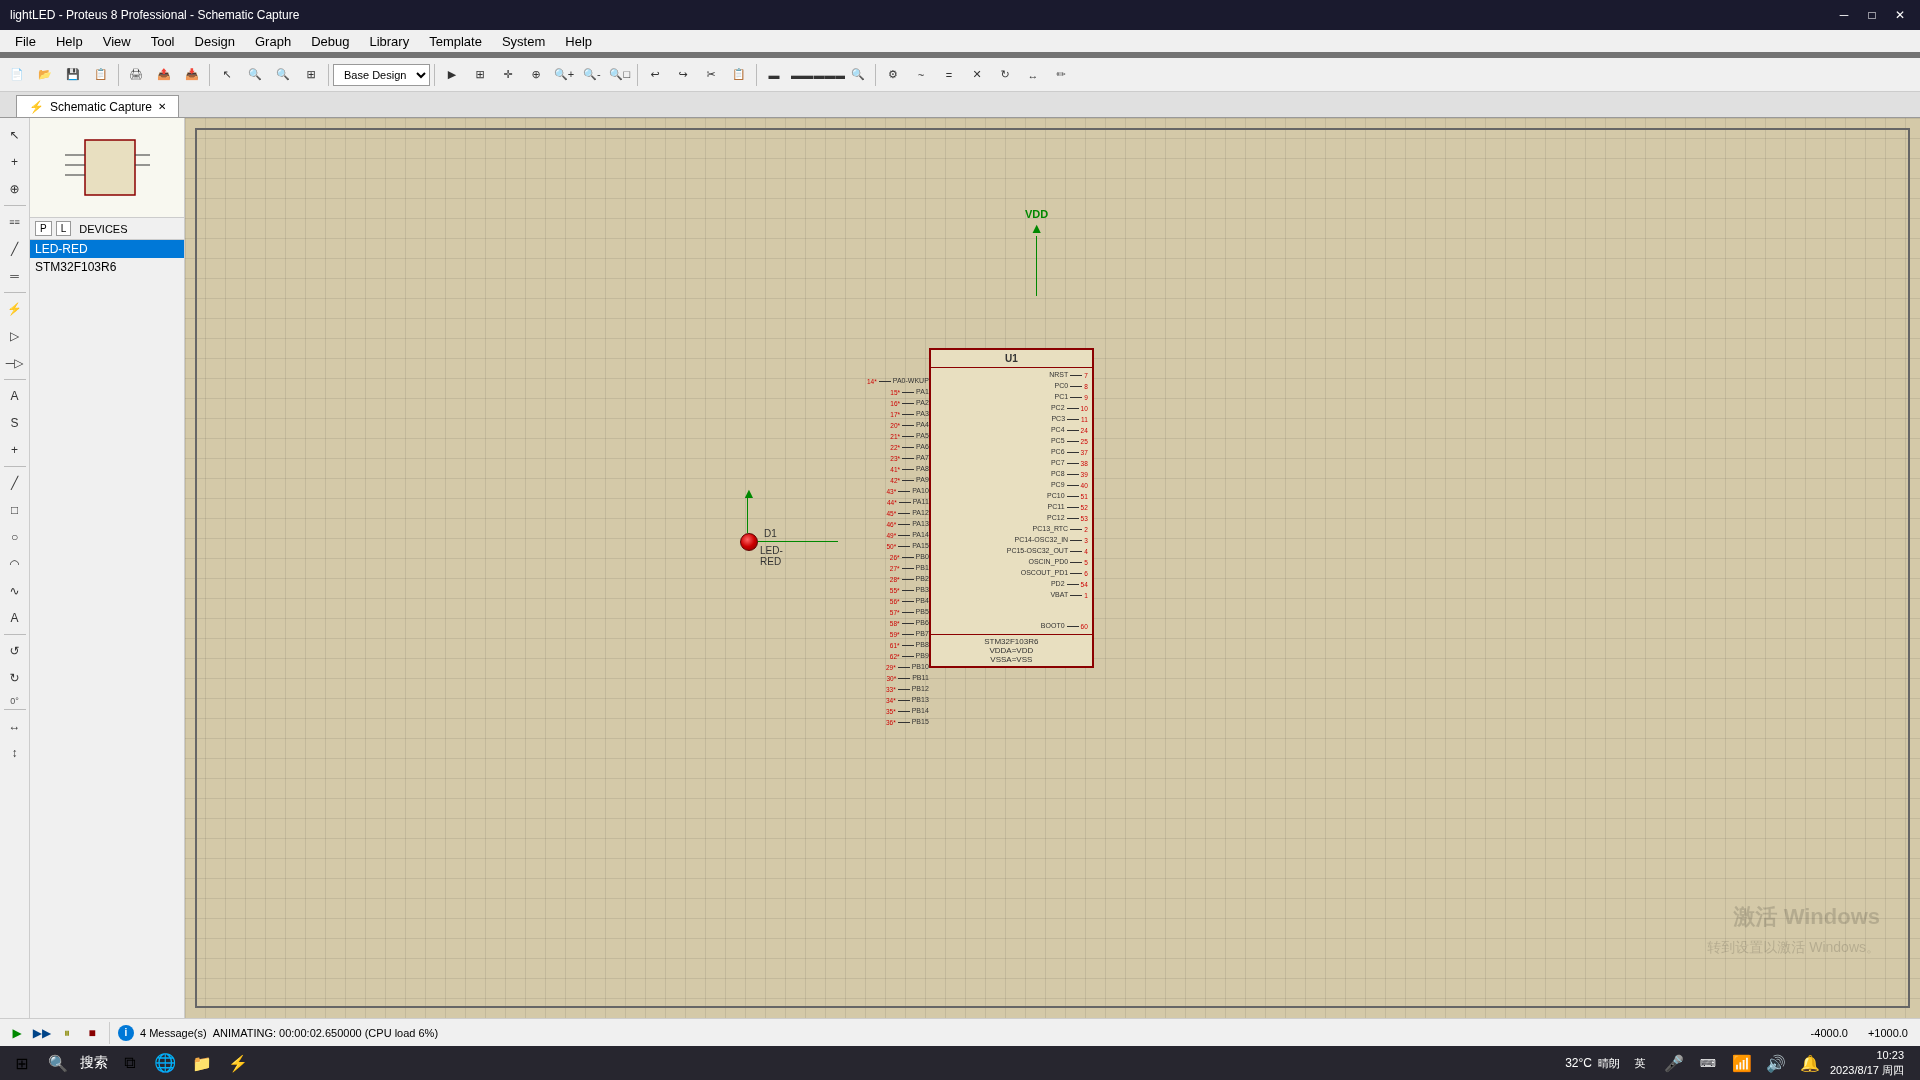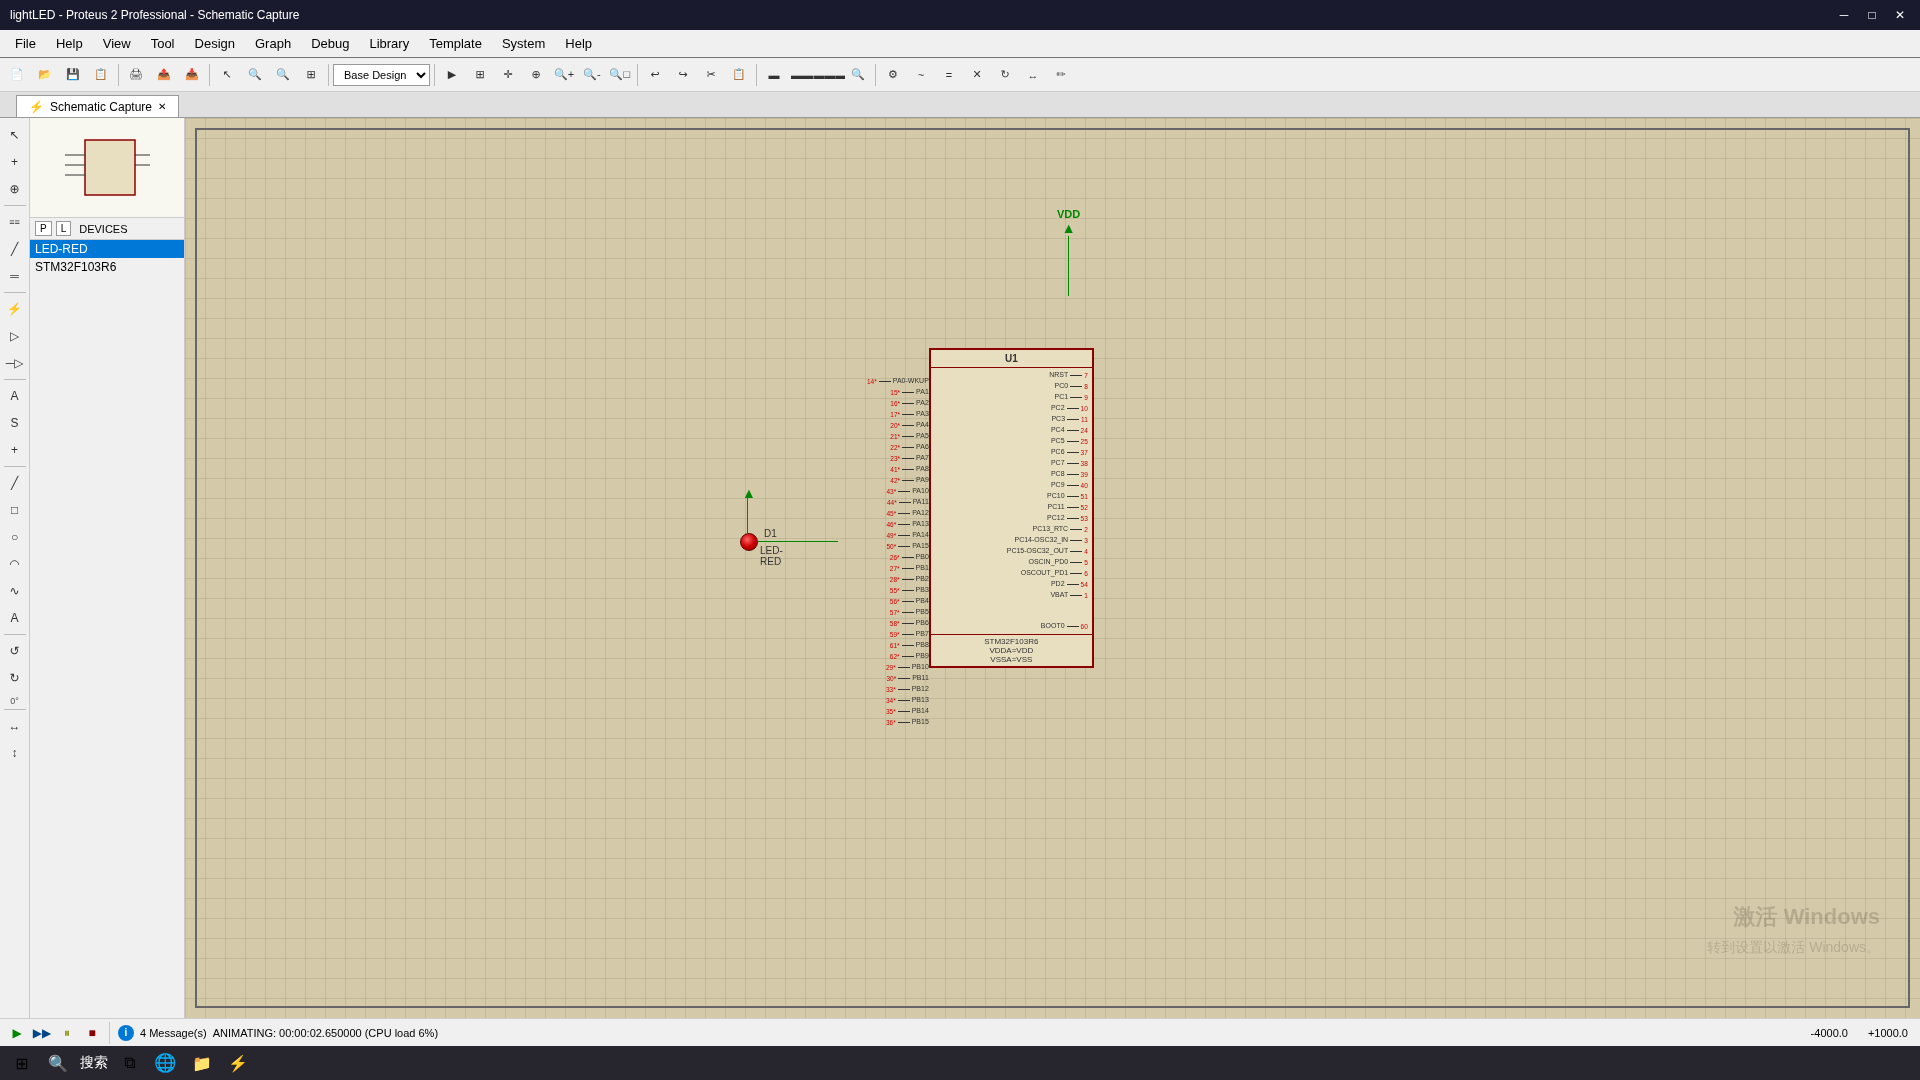--- a/index.html
+++ b/index.html
@@ -10,21 +10,21 @@
       width: 100%; height: 30px; background: #1a1a2e;
       display: flex; align-items: center; justify-content: space-between;
       color: white; padding: 0 10px;
     }
     #titlebar .controls { display: flex; gap: 8px; }
     #titlebar .ctrl-btn { width: 20px; height: 20px; display: flex; align-items: center; justify-content: center; cursor: pointer; font-size: 12px; color: white; }
 
     
     #menubar {
       width: 100%; height: 28px; background: #f0f0f0;
-      display: flex; align-items: center; border-bottom: 1px solid #737373;
+      display: flex; align-items: center; border-bottom: 6px solid #737373;
       padding: 0 5px;
     }
     .menu-item {
       padding: 4px 10px; cursor: pointer; font-size: 13px;
     }
 
     
     #toolbar {
       width: 100%; height: 34px; background: #f0f0f0;
       display: flex; align-items: center; border-bottom: 1px solid #ccc;
@@ -158,21 +158,21 @@
     #schematic-border {
       position: absolute;
       top: 10px; left: 10px; right: 10px; bottom: 10px;
       border: 2px solid #666;
     }
   </style>
 </head>
 <body>
 
 <div id="titlebar">
-  <span>lightLED - Proteus 2 Professional - Schematic Capture</span>
+  <span>lightLED - Proteus 8 Professional - Schematic Capture</span>
   <div class="controls">
     <div class="ctrl-btn">─</div>
     <div class="ctrl-btn">□</div>
     <div class="ctrl-btn close-btn">✕</div>
   </div>
 </div>
 
 <div id="menubar">
   <span class="menu-item">File</span>
   <span class="menu-item">Help</span>
@@ -298,21 +298,21 @@
     <div id="device-list">
       <div class="device-item selected">LED-RED</div>
       <div class="device-item">STM32F103R6</div>
     </div>
   </div>
 
   <div id="canvas-area">
     <div id="schematic-canvas">
       <div id="schematic-border"></div>
 
-      <div style="position:absolute; left:840px; top:90px;padding-left:32px;">
+      <div style="position:absolute; left:840px; top:90px;">
         <div style="font-size:11px; color:#008800; font-weight:bold; text-align:center;">VDD</div>
         <div style="text-align:center; color:#008800; font-size:14px;">▲</div>
 
         <div style="width:1px; height:60px; background:#008800; margin:0 auto;"></div>
       </div>
 
       <div style="position:absolute; left:555px; top:415px;">
 
         <div style="position:absolute; left:7px; top:-35px; width:1px; height:35px; background:#008800;"></div>
 
@@ -646,13 +646,27 @@
 <div id="taskbar">
   <div class="taskbar-icon">⊞</div>
   <div class="taskbar-icon">🔍</div>
   <div style="color:white; font-size:14px;">搜索</div>
   <div class="taskbar-icon">⧉</div>
   <div class="taskbar-icon" style="color:#4caf50; font-size:18px;">🌐</div>
   <div class="taskbar-icon">📁</div>
   <div class="taskbar-icon" style="color:#cc0000;">⚡</div>
   <div style="flex:1;"></div>
 
+  <div style="display:flex; align-items:center; gap:6px; padding-right:8px;">
+    <span style="color:white; font-size:12px;">32°C</span>
+    <span style="color:white; font-size:11px;">晴朗</span>
+    <div class="taskbar-icon" style="color:white; font-size:11px;">英</div>
+    <div class="taskbar-icon" style="color:white;">🎤</div>
+    <div class="taskbar-icon" style="color:white; font-size:11px;">⌨</div>
+    <div class="taskbar-icon" style="color:white;">📶</div>
+    <div class="taskbar-icon" style="color:white;">🔊</div>
+    <div class="taskbar-icon" style="color:white;">🔔</div>
+    <div class="taskbar-clock">
+      <div>10:23</div>
+      <div>2023/8/17 周四</div>
+    </div>
+  </div>
 </div>
 
 </body></html>

